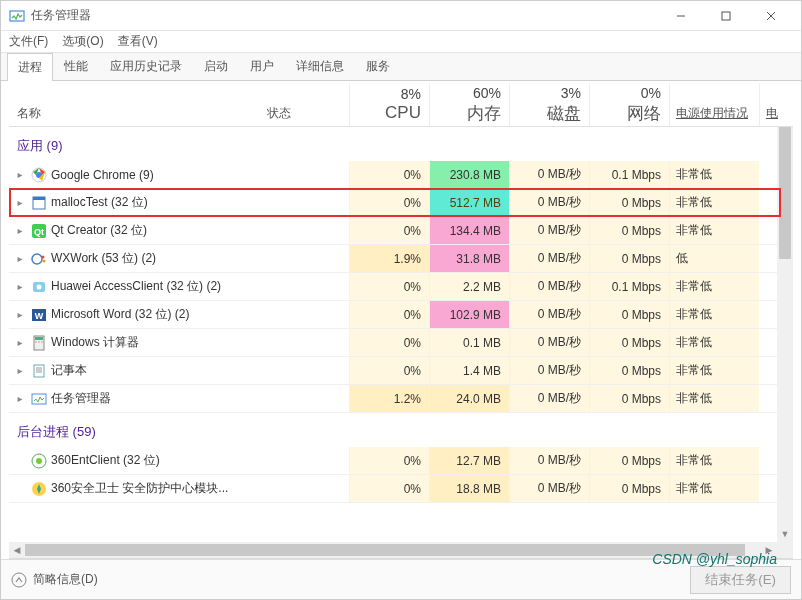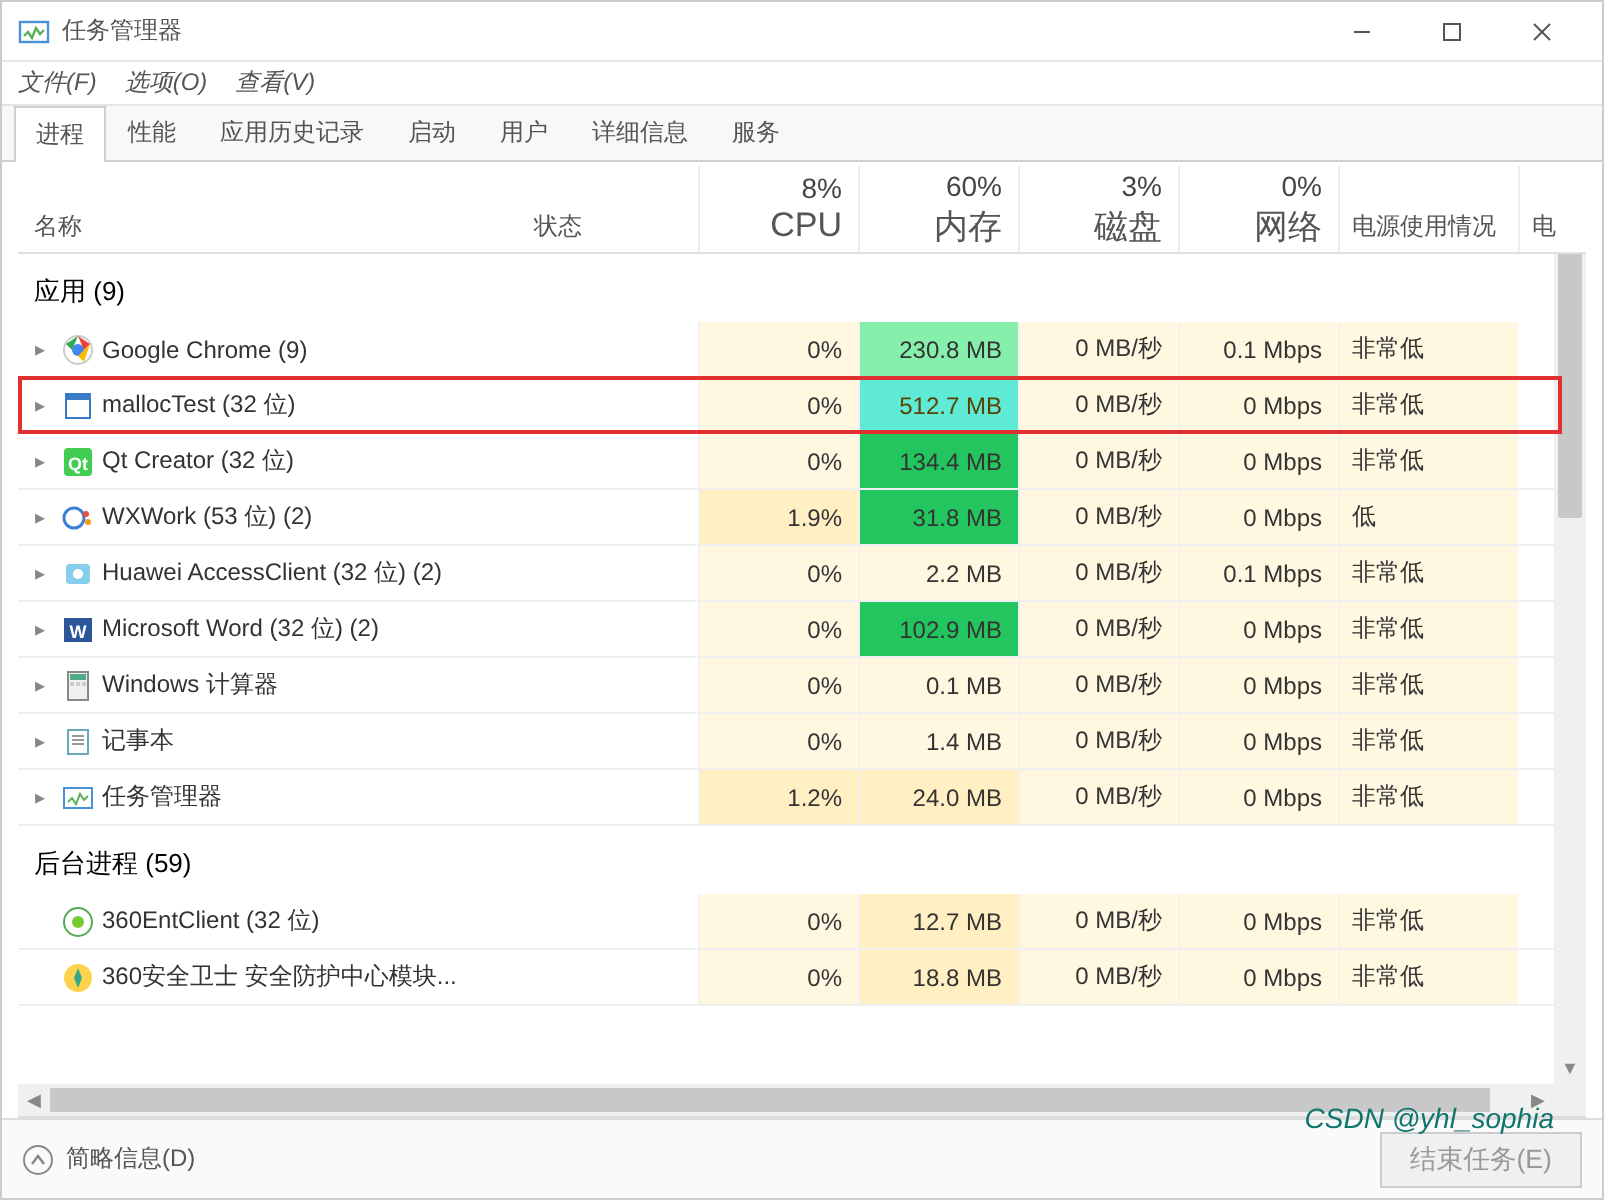--- a/index.html
+++ b/index.html
@@ -3,41 +3,41 @@
 <meta charset="utf-8">
 <style>
 * { box-sizing: border-box; margin: 0; padding: 0; }
 body { font-family: "Microsoft YaHei", "Segoe UI", sans-serif; font-size: 12px; color: #333; background: #fff; width: 802px; height: 600px; overflow: hidden; position: relative; border: 1px solid #ccc; }
 .titlebar { height: 30px; display: flex; align-items: center; padding: 0 8px; border-bottom: 1px solid #e5e5e5; }
 .titlebar .app-icon { width: 16px; height: 16px; margin-right: 6px; }
 .titlebar .title { flex: 1; color: #555; }
 .titlebar .winbtns { display: flex; }
 .titlebar .winbtns div { width: 45px; height: 29px; display: flex; align-items: center; justify-content: center; color: #666; cursor: pointer; }
 .menubar { height: 22px; display: flex; align-items: center; padding: 0 8px; border-bottom: 1px solid #e5e5e5; }
-.menubar span { margin-right: 14px; color: #555; cursor: pointer; font-style: italic; }
+.menubar span { margin-right: 14px; color: #555; cursor: pointer; }
 .tabs { height: 28px; display: flex; align-items: flex-end; padding: 0 6px; border-bottom: 1px solid #d0d0d0; background: #f8f8f8; }
 .tab { padding: 5px 10px; color: #555; cursor: pointer; border: 1px solid transparent; border-bottom: none; }
 .tab.active { background: #fff; border-color: #d0d0d0; position: relative; top: 1px; }
 .table-container { position: absolute; top: 82px; left: 8px; right: 8px; bottom: 40px; overflow: auto; border-bottom: 1px solid #ddd; }
 .thead { display: flex; height: 44px; border-bottom: 1px solid #e0e0e0; position: sticky; top: 0; background: #fff; z-index: 2; }
 .col-name { flex: 0 0 250px; padding: 4px 8px; display: flex; flex-direction: column; justify-content: flex-end; color: #555; }
 .col-status { flex: 0 0 90px; padding: 4px 8px; display: flex; flex-direction: column; justify-content: flex-end; color: #555; }
 .col-num { flex: 0 0 80px; padding: 2px 8px; text-align: right; display: flex; flex-direction: column; justify-content: center; border-left: 1px solid #eee; }
-.col-power { flex: 0 0 90px; padding: 4px 6px; display: flex; flex-direction: column; justify-content: flex-end; border-left: 1px solid #eee; color: #555; }
+.col-power { flex: 0 0 90px; padding: 4px 6px; display: flex; flex-direction: column; justify-content: flex-end; border-left: 1px solid #eee; color: #555; text-decoration: underline; }
 .col-num .pct { font-size: 14px; color: #444; }
 .col-num .lbl { color: #555; margin-top: 1px; font-size: 17px; }
-.section-header { padding: 10px 8px 6px; color: #000000; font-size: 13px; }
+.section-header { padding: 10px 8px 6px; color: #4c1d95; font-size: 13px; }
 .row { display: flex; height: 28px; align-items: stretch; border-bottom: 1px solid #f0f0f0; }
 .row .name-cell { flex: 0 0 250px; display: flex; align-items: center; padding-left: 4px; gap: 4px; }
 .row .status-cell { flex: 0 0 90px; }
 .row .num-cell { flex: 0 0 80px; display: flex; align-items: center; justify-content: flex-end; padding-right: 8px; border-left: 1px solid #f2f2f2; }
 .row .power-cell { flex: 0 0 90px; display: flex; align-items: center; padding-left: 6px; border-left: 1px solid #f2f2f2; }
 .heat0 { background: #fff7e0; }
 .heat1 { background: #ffefc2; }
-.heat2 { background: #22c55e; }
+.heat2 { background: #f9a8d4; }
 .heat3 { background: #86efac; }
 .heat4 { background: #5eead4; color: #5a4200; }
 .chevron { width: 14px; color: #888; cursor: pointer; font-size: 10px; text-align: center; }
 .proc-icon { width: 16px; height: 16px; flex-shrink: 0; }
 .highlight-row { position: relative; }
 .highlight-box { position: absolute; left: 0; right: 12px; top: -1px; bottom: -1px; border: 2px solid #e03030; pointer-events: none; z-index: 1; }
 .statusbar { position: absolute; left: 0; right: 0; bottom: 0; height: 40px; border-top: 1px solid #ddd; display: flex; align-items: center; padding: 0 10px; background: #fafafa; }
 .statusbar .left { flex: 1; display: flex; align-items: center; gap: 6px; color: #555; cursor: pointer; }
 .statusbar button { padding: 4px 14px; background: #f0f0f0; border: 1px solid #ccc; color: #999; cursor: default; }
 .scrollbar-v { position: absolute; right: 0; top: 0; bottom: 0; width: 16px; background: #f0f0f0; }

